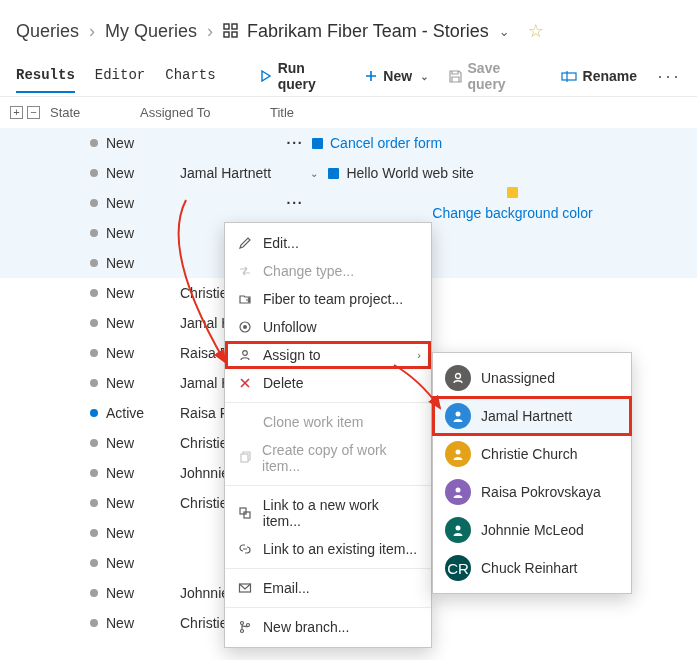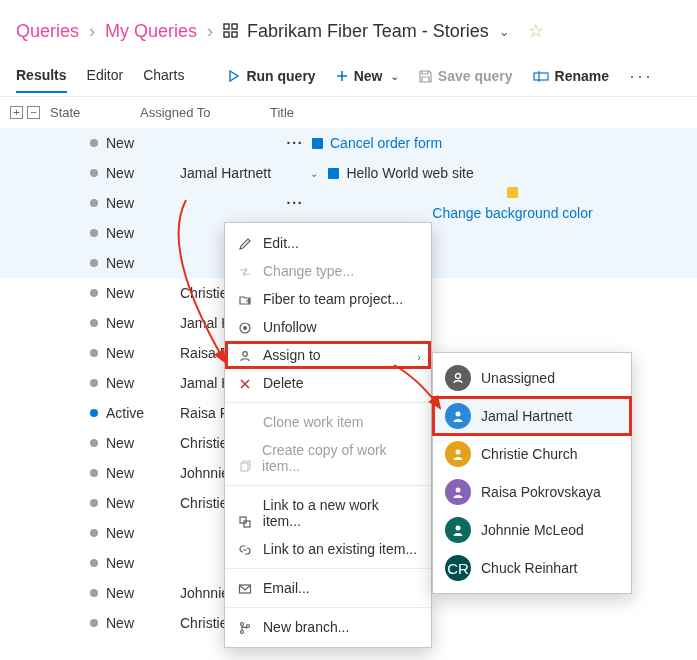--- a/index.html
+++ b/index.html
@@ -14,36 +14,36 @@
     position: relative;
   }
 
   .breadcrumb {
     display: flex;
     align-items: center;
     padding: 20px 16px 14px 16px;
     gap: 10px;
     font-size: 18px;
   }
-  .breadcrumb .item { color: #ec4899; cursor:pointer; }
+  .breadcrumb .item { color: #404040; cursor:pointer; }
   .breadcrumb .sep { color: #a19f9d; }
   .breadcrumb .title { display:flex; align-items:center; gap:8px; }
   .breadcrumb .chev { color:#605e5c; font-size:13px; margin-left:2px;}
   .star { color:#d2c06a; font-size:18px; margin-left:8px; cursor:pointer;}
 
   .tabs-toolbar {
     display:flex;
     align-items:center;
     padding: 0 16px;
     gap:20px;
     border-bottom:none;
     height:40px;
   }
   .tabs { display:flex; gap:20px; }
-  .tab { padding:8px 0; cursor:pointer; color:#323130; }
+  .tab { padding:8px 0; cursor:pointer; color:#323130;font-family:Liberation Mono, monospace; }
   .tab.active { font-weight:600; border-bottom:2px solid #0078d4; }
   .toolbar { display:flex; align-items:center; gap:20px; margin-left:24px; }
   .tbtn { display:flex; align-items:center; gap:6px; cursor:pointer; color:#323130;font-weight:bold; }
   .tbtn.disabled { color:#a19f9d; }
   .tbtn .ticon svg { display:block; }
   .t-chev { color:#605e5c; font-size:10px; margin-left:2px;}
   .tmore { font-size:18px; color:#605e5c; cursor:pointer; letter-spacing:2px;}
 
   .table-header {
     display:flex;
@@ -89,21 +89,21 @@
     left:224px; top:222px;
     width:208px;
     background:#fff;
     border:1px solid #c8c6c4;
     box-shadow:0 6px 18px rgba(0,0,0,0.2);
     padding:6px 0;
     z-index:10;
   }
   .ctxitem {
     display:flex;
-    align-items:flex-end;
+    align-items:center;
     gap:10px;
     padding:6px 12px;
     cursor:pointer;
     position:relative;
   }
   .ctxitem.disabled { color:#a19f9d; cursor:default; }
   .ctxitem .cicon { width:16px; display:flex; justify-content:center; color:#605e5c;}
   .ctxitem.disabled .cicon{color:#c8c6c4;}
   .ctxitem .carrow { position:absolute; right:10px; color:#605e5c; font-size:11px;}
   .ctxsep { height:1px; background:#edebe9; margin:5px 0; }

